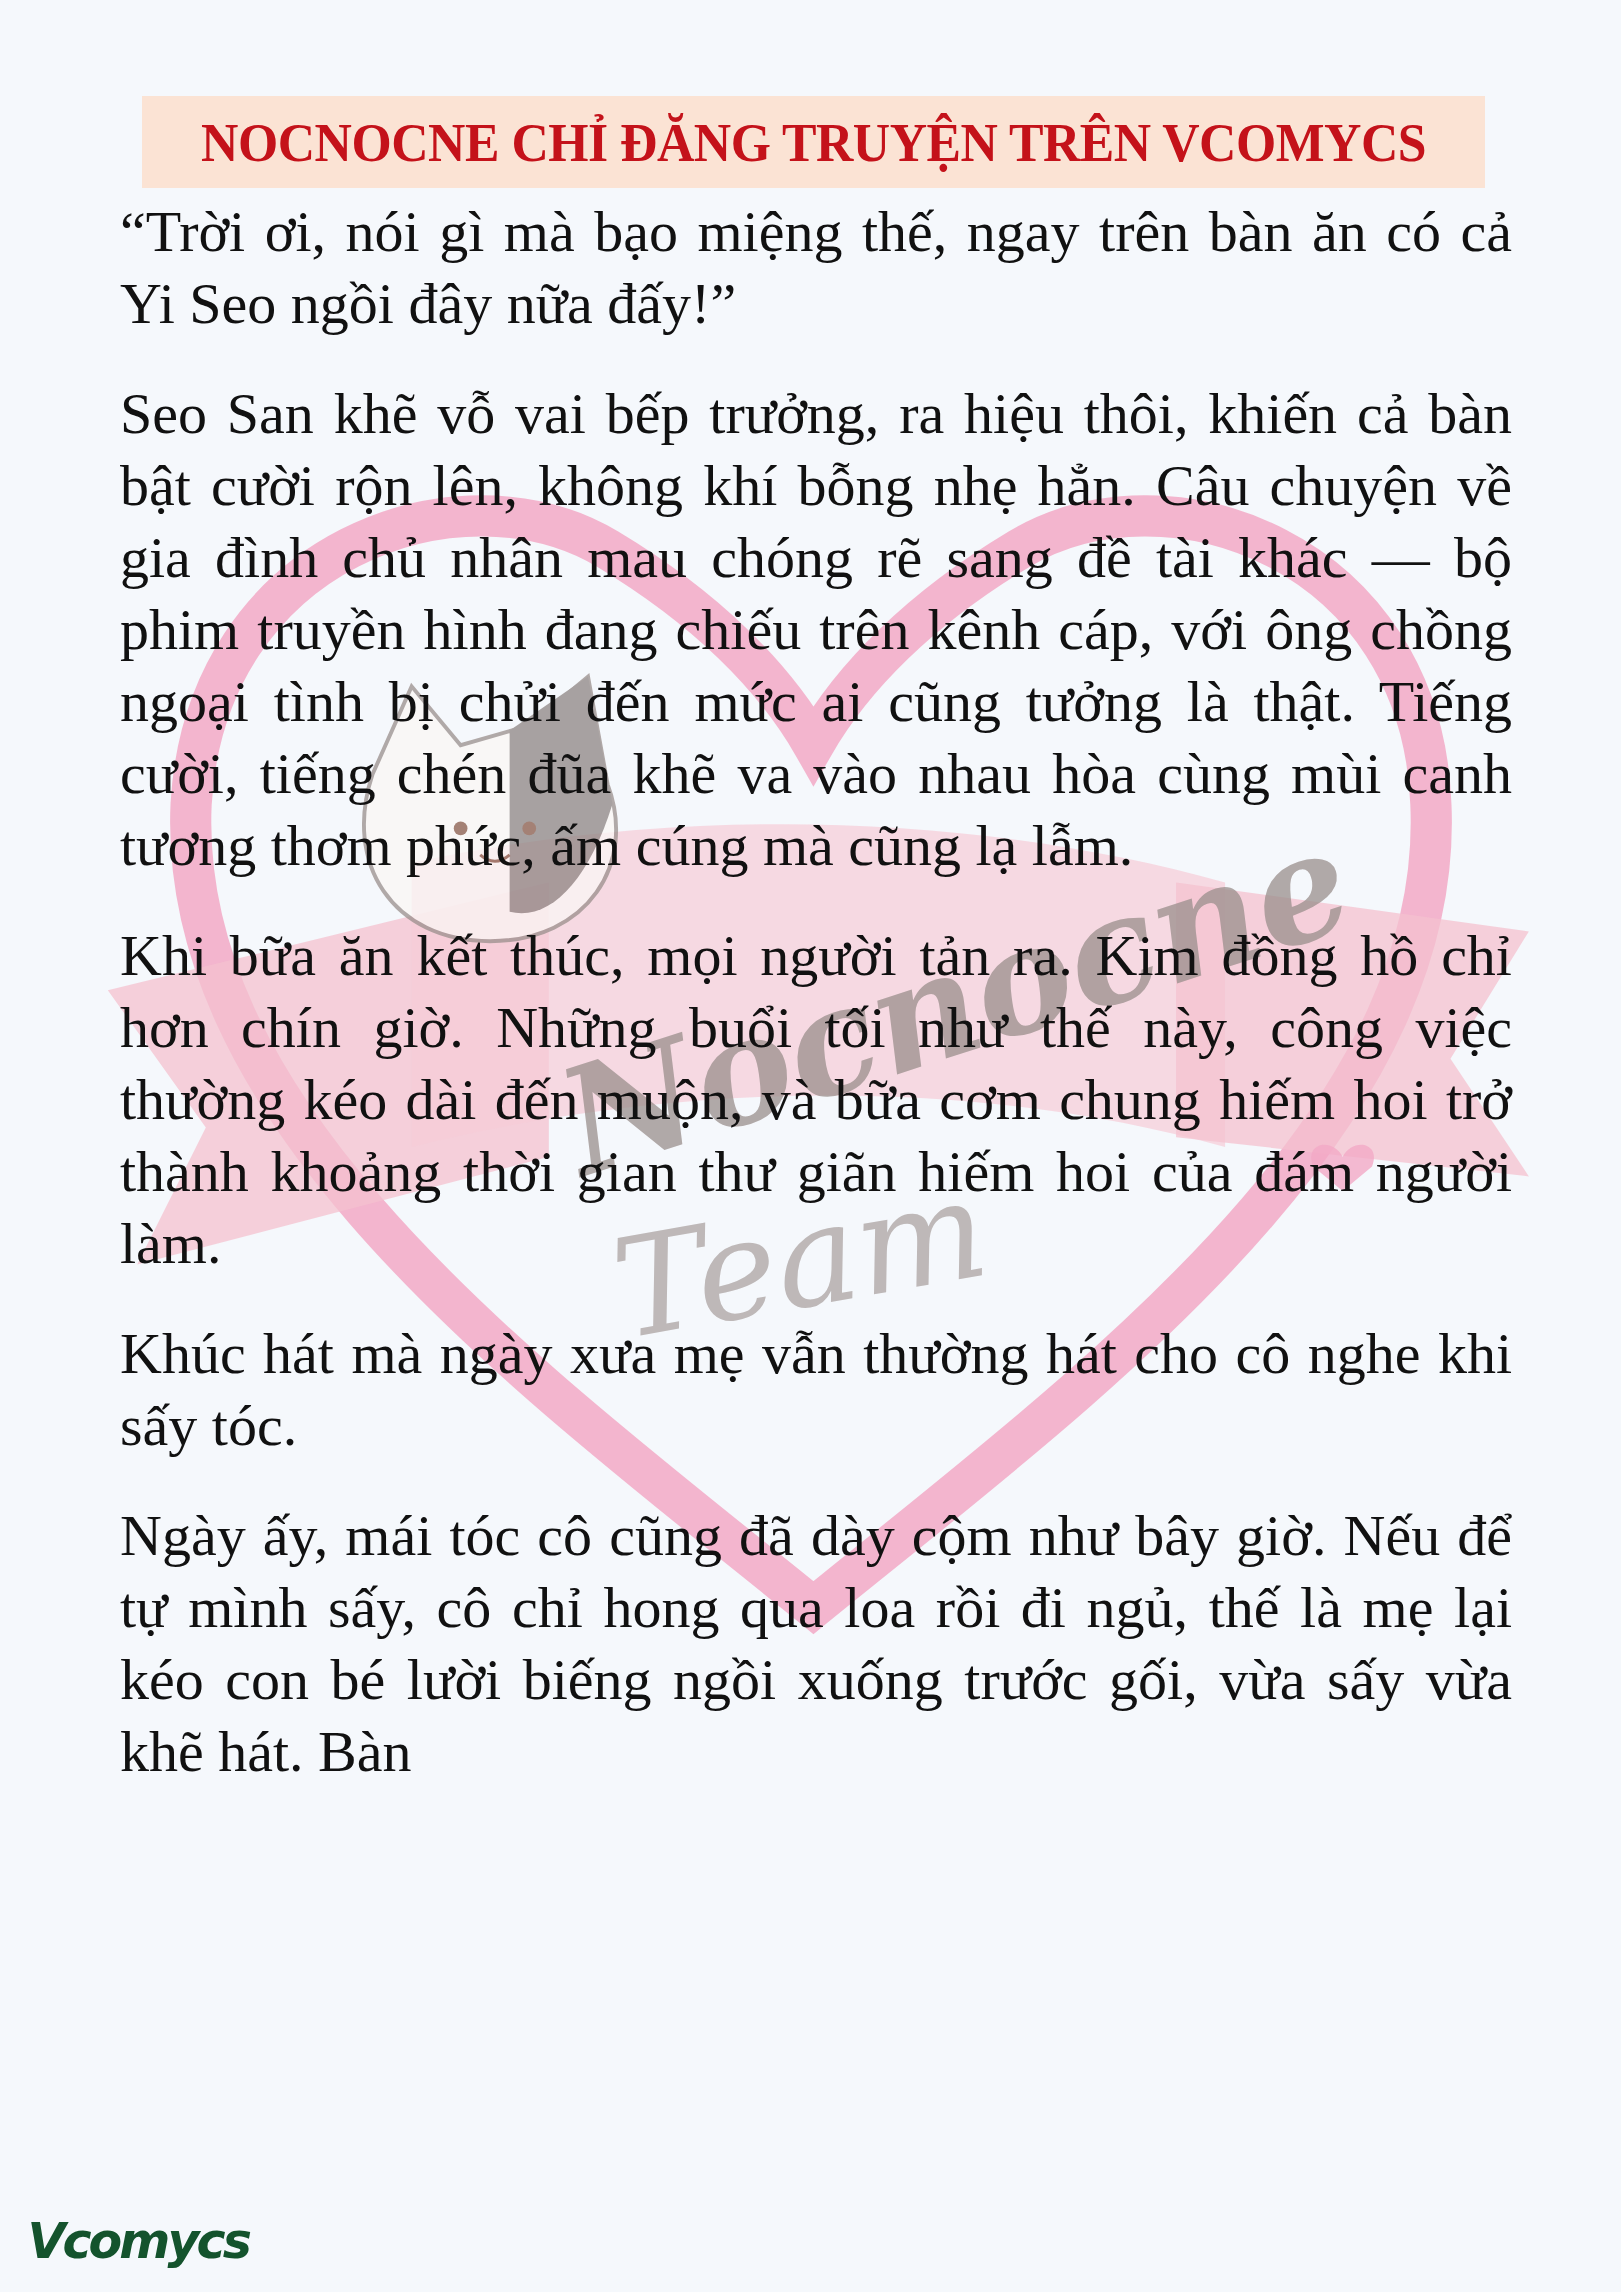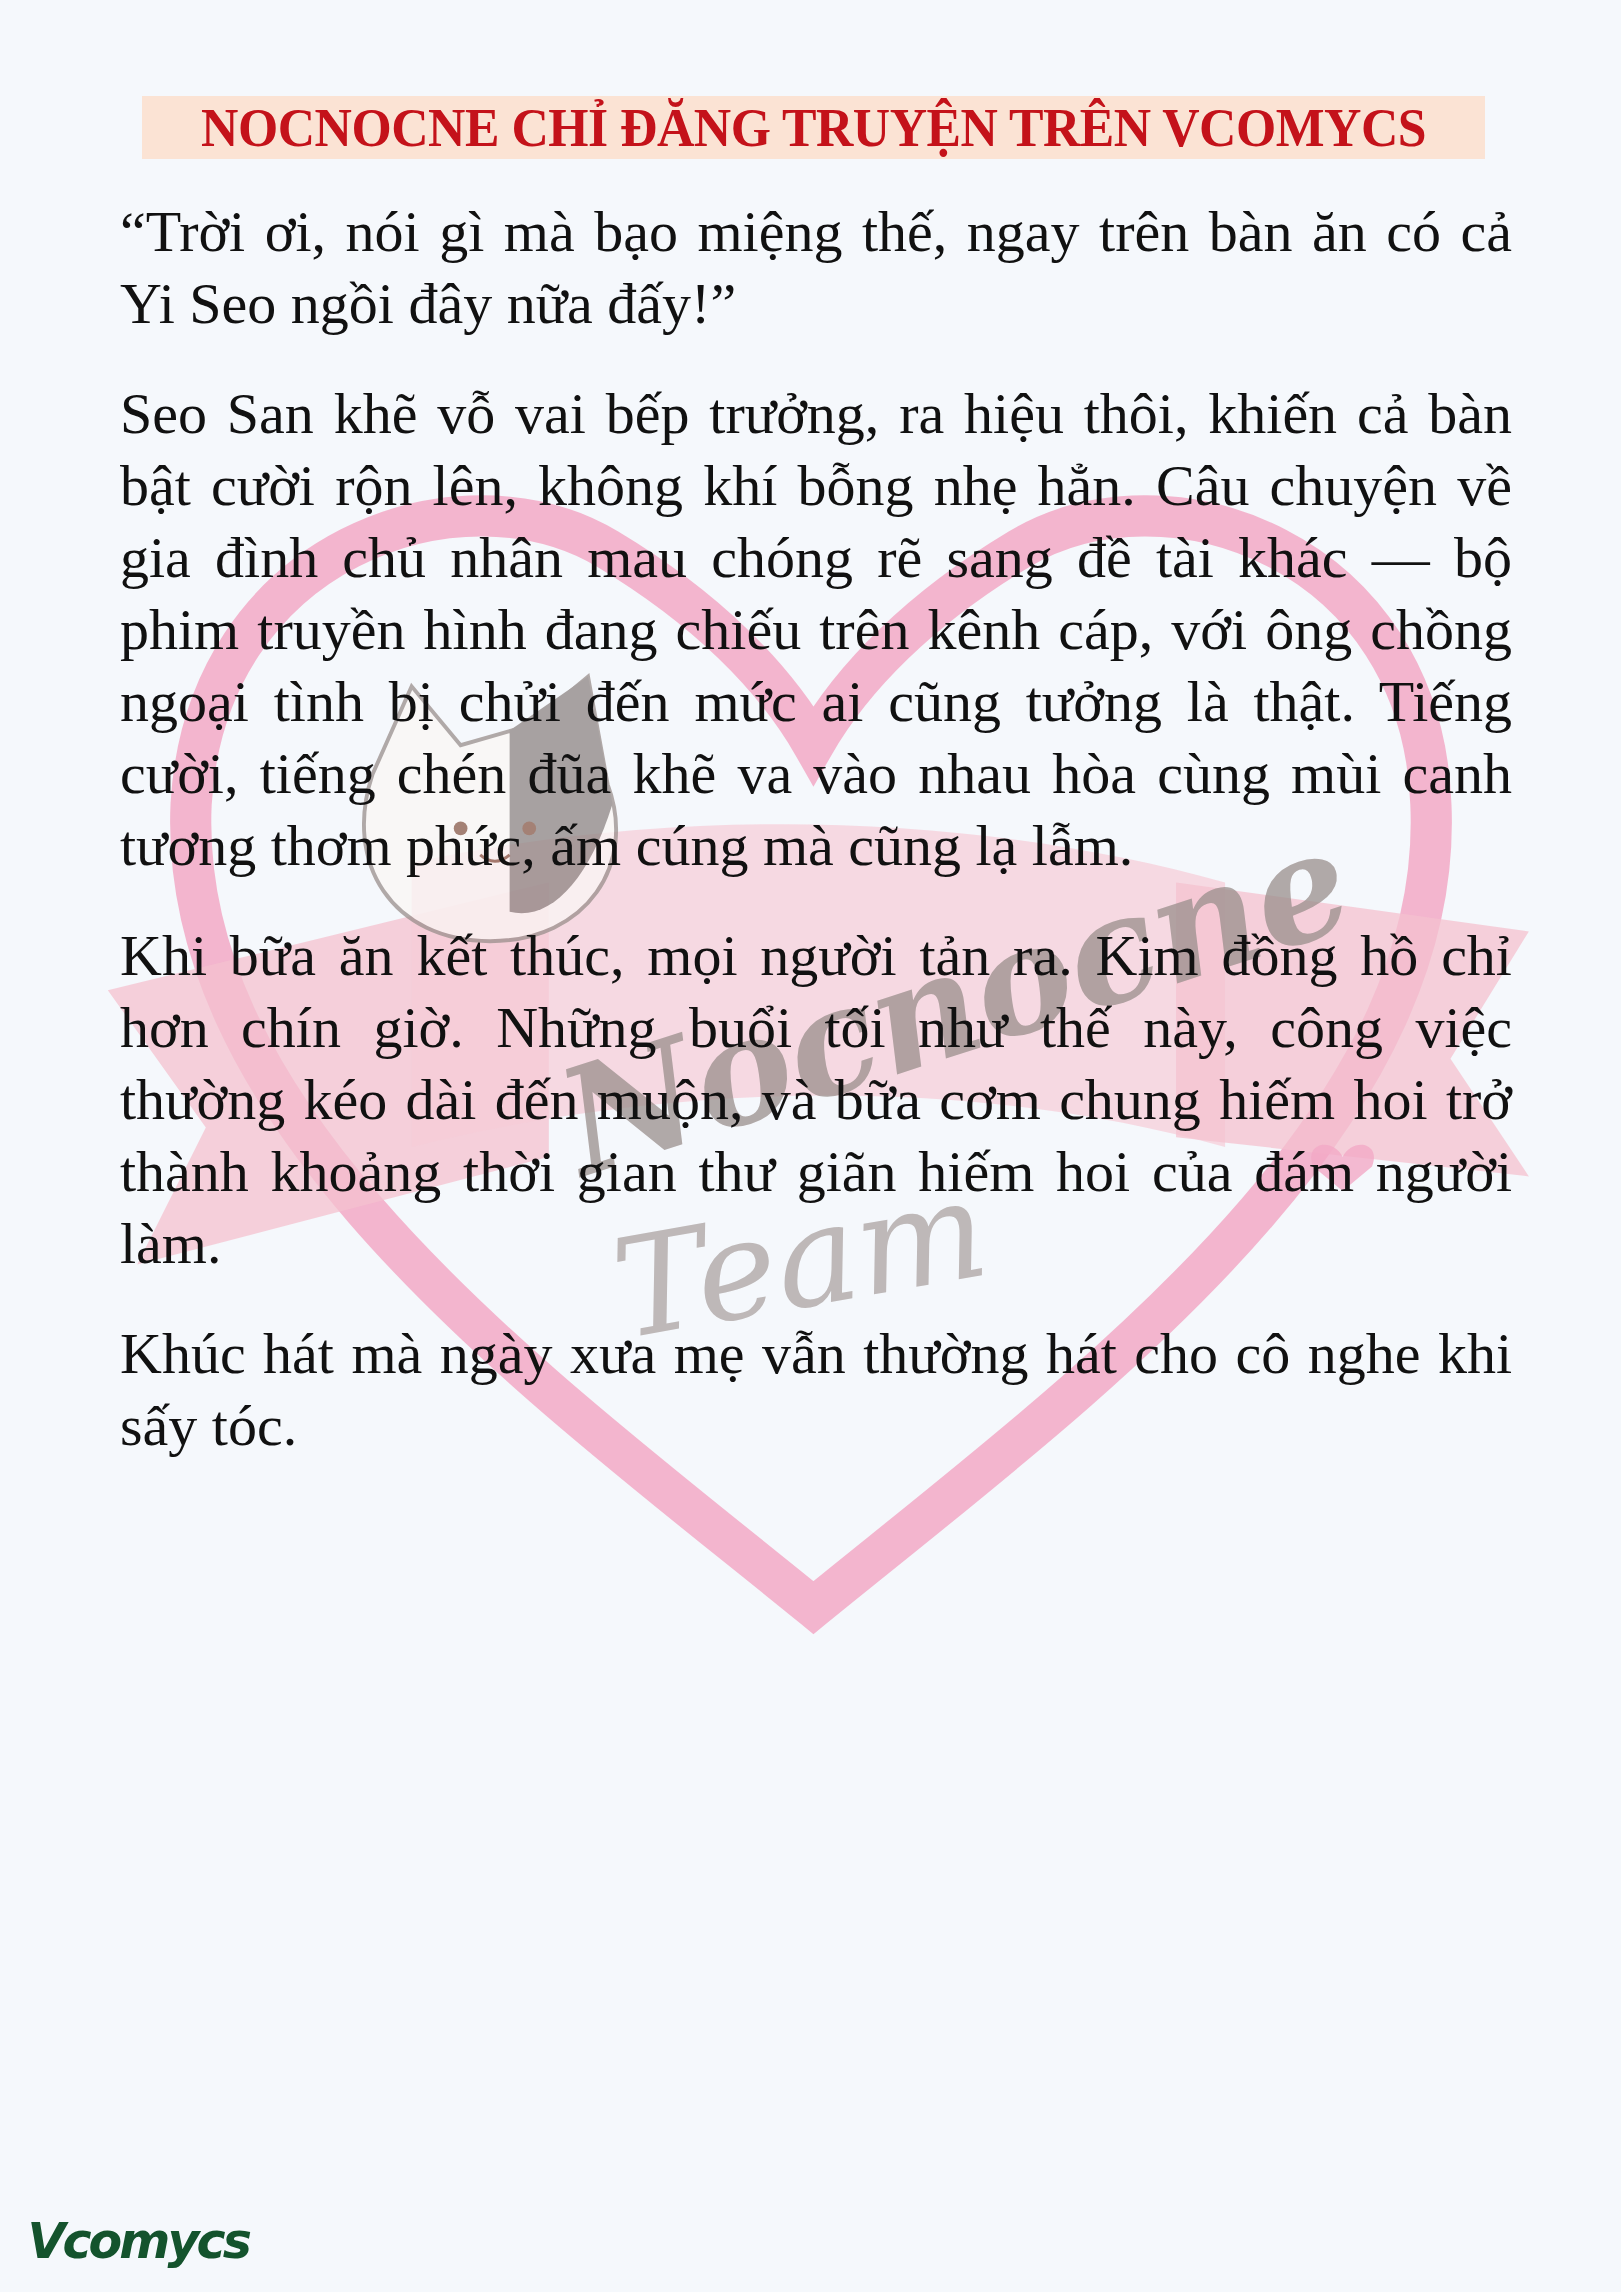--- a/index.html
+++ b/index.html
@@ -5,21 +5,21 @@
     html, body { margin: 0; padding: 0; }
     body {
       width: 1621px; height: 2293px; overflow: hidden;
       background: #f5f8fc;
       position: relative;
       font-family: "Liberation Serif", "DejaVu Serif", serif;
     }
     .page { position: absolute; left: 0; top: 0; width: 1621px; height: 2293px; }
     .watermark { position: absolute; left: 0; top: 0; width: 1621px; height: 2293px; pointer-events: none; }
     .title-wrap {
-      position: absolute; left: 142px; top: 96px; width: 1343px; height: 63px;
+      position: absolute; left: 142px; top: 96px; width: 1343px; height: 92px;
       background: #fbe3d4;
       display: flex; align-items: center; justify-content: center;
     }
     .title {
       color: #c4121a; font-weight: bold; font-size: 55px; letter-spacing: -0.5px;
       white-space: nowrap;
       transform: scaleX(0.94);
     }
     .content {
       position: absolute; left: 120px; top: 196px; width: 1392px;
@@ -64,19 +64,20 @@
 
   <div class="title-wrap">
     <div class="title">NOCNOCNE CHỈ ĐĂNG TRUYỆN TRÊN VCOMYCS</div>
   </div>
 
   <div class="content">
     <p class="para">“Trời ơi, nói gì mà bạo miệng thế, ngay trên bàn ăn có cả Yi Seo ngồi đây nữa đấy!”</p>
     <p class="para">Seo San khẽ vỗ vai bếp trưởng, ra hiệu thôi, khiến cả bàn bật cười rộn lên, không khí bỗng nhẹ hẳn. Câu chuyện về gia đình chủ nhân mau chóng rẽ sang đề tài khác — bộ phim truyền hình đang chiếu trên kênh cáp, với ông chồng ngoại tình bị chửi đến mức ai cũng tưởng là thật. Tiếng cười, tiếng chén đũa khẽ va vào nhau hòa cùng mùi canh tương thơm phức, ấm cúng mà cũng lạ lẫm.</p>
     <p class="para">Khi bữa ăn kết thúc, mọi người tản ra. Kim đồng hồ chỉ hơn chín giờ. Những buổi tối như thế này, công việc thường kéo dài đến muộn, và bữa cơm chung hiếm hoi trở thành khoảng thời gian thư giãn hiếm hoi của đám người làm.</p>
     <p class="para">Khúc hát mà ngày xưa mẹ vẫn thường hát cho cô nghe khi sấy tóc.</p>
+    <p class="para">Ngày ấy, mái tóc cô cũng đã dày cộm như bây giờ. Nếu để tự mình sấy, cô chỉ hong qua loa rồi đi ngủ, thế là mẹ lại kéo con bé lười biếng ngồi xuống trước gối, vừa sấy vừa khẽ hát. Bàn</p>
   </div>
 
   <div class="logo">
     <span class="logo-text">Vcomycs</span>
   </div>
 </div>
 
 
 </body></html>

